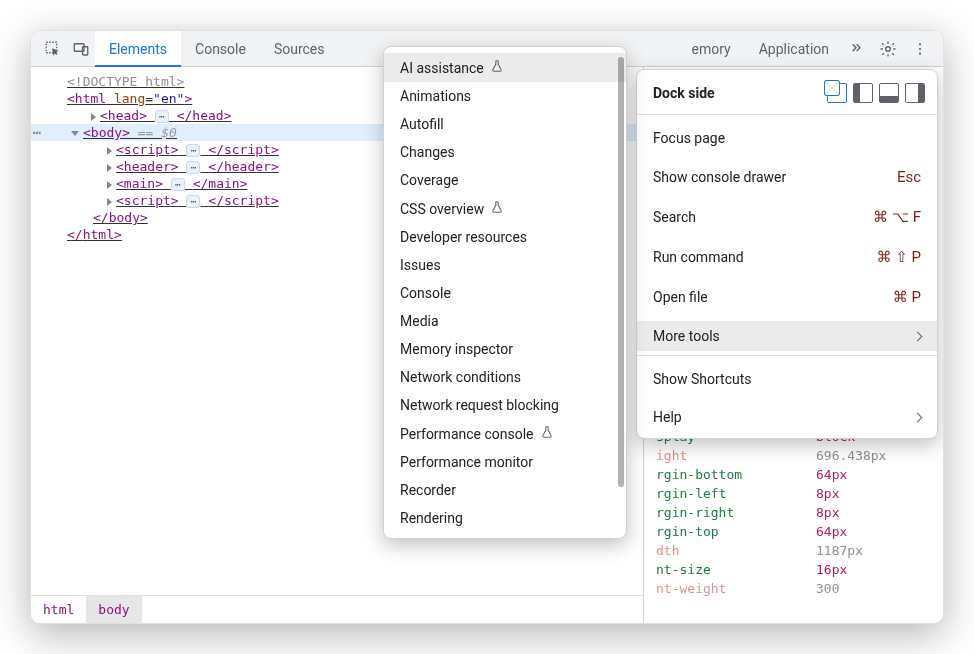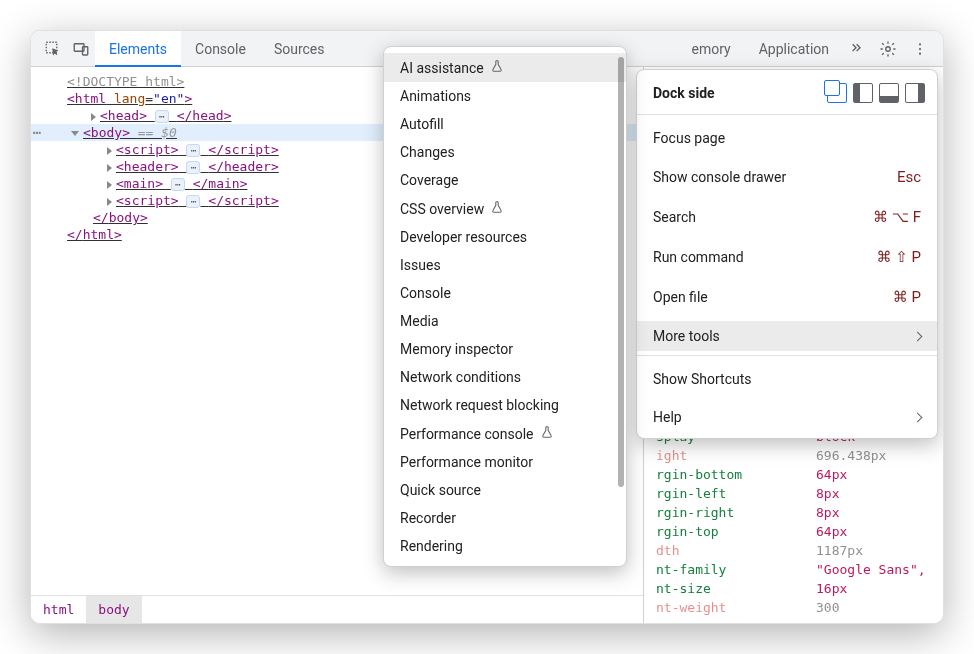--- a/index.html
+++ b/index.html
@@ -356,24 +356,20 @@
           </div>
           <div class="prop-row">
             <div class="prop-name">rgin-top</div>
             <div class="prop-val">64px</div>
           </div>
           <div class="prop-row">
             <div class="prop-name grey">dth</div>
             <div class="prop-val grey">1187px</div>
           </div>
           <div class="prop-row">
-            <div class="prop-name">nt-family</div>
-            <div class="prop-val">"Google Sans",</div>
-          </div>
-          <div class="prop-row">
             <div class="prop-name">nt-size</div>
             <div class="prop-val">16px</div>
           </div>
           <div class="prop-row">
             <div class="prop-name grey">nt-weight</div>
             <div class="prop-val grey">300</div>
           </div>
         </div>
     </div>
   </div>
@@ -472,23 +468,20 @@
       <div class="sub-row">
         <span>Performance console</span>
         <span><svg class="flask" viewBox="0 0 24 24" fill="none" stroke="currentColor" stroke-width="1.8">
             <path d="M10 3h4M10 3v6l-5 9a2 2 0 002 3h10a2 2 0 002-3l-5-9V3"></path>
           </svg></span>
       </div>
       <div class="sub-row">
         <span>Performance monitor</span>
       </div>
       <div class="sub-row">
-        <span>Quick source</span>
-      </div>
-      <div class="sub-row">
         <span>Recorder</span>
       </div>
       <div class="sub-row">
         <span>Rendering</span>
       </div>
     </div>
 
 </div>
 
 </body></html>

